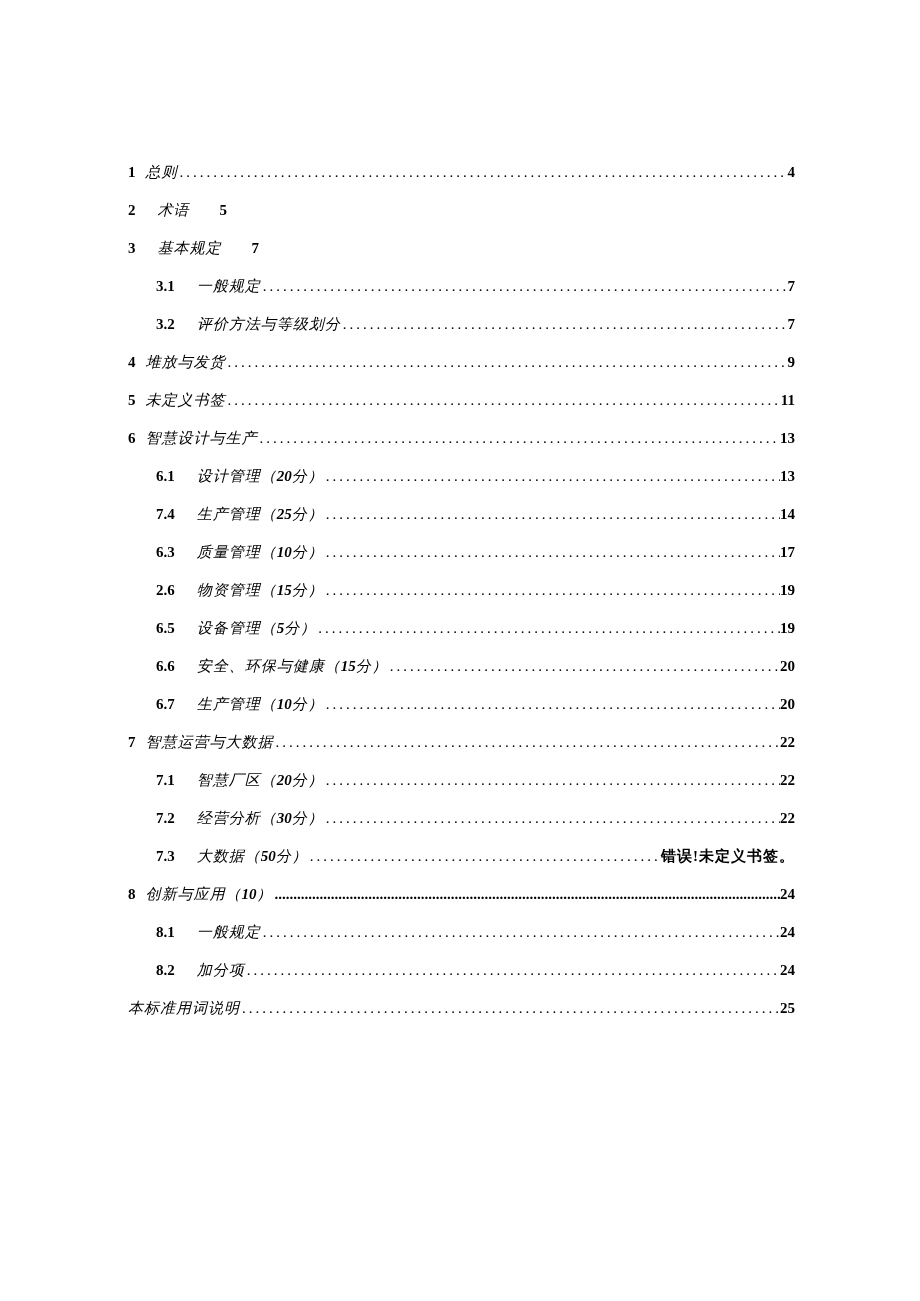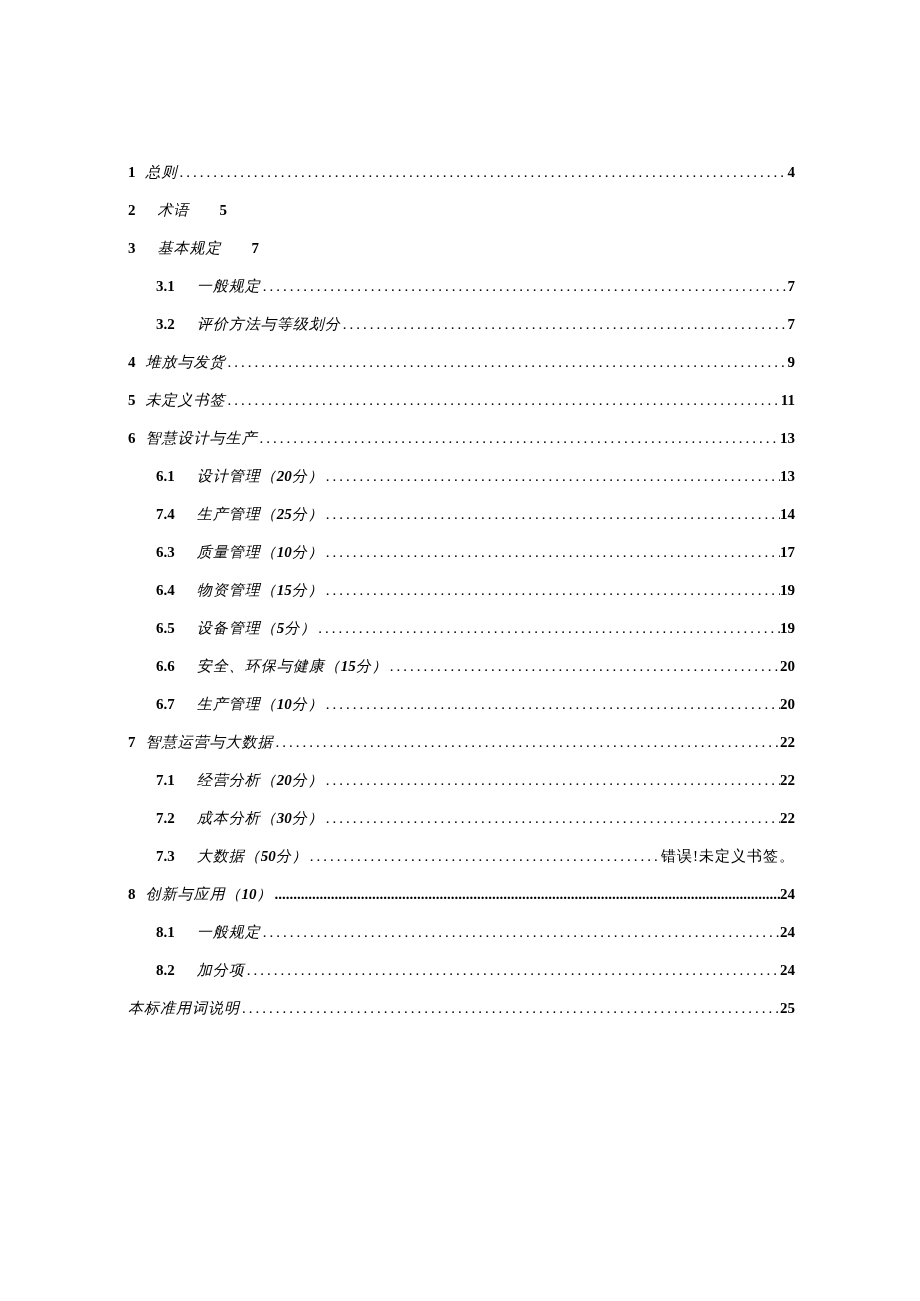--- a/index.html
+++ b/index.html
@@ -30,21 +30,21 @@
       flex: 1 1 auto;
       overflow: hidden;
       letter-spacing: 3px;
       color: #000;
       font-weight: normal;
       padding: 0 2px;
     }
     .pg { font-weight: bold; letter-spacing: 0; }
     .pg-plain { font-weight: bold; }
     .gap { display: inline-block; width: 30px; }
-    .err { font-weight: normal; letter-spacing: 1px; }
+    .err { font-weight: bold; letter-spacing: 1px; }
   </style>
 </head>
 <body>
 
 <div class="toc" id="toc-root">
     <div class="row lv1">
       <span class="num">1</span>
       <span class="label"><span>总则</span></span>
       <span class="leader">........................................................................................................................................................................................................</span>
       <span class="pg">4</span>
@@ -103,21 +103,21 @@
       <span class="leader">........................................................................................................................................................................................................</span>
       <span class="pg">14</span>
     </div>
     <div class="row lv2">
       <span class="num spaced">6.3</span>
       <span class="label"><span>质量管理（</span><span class="bold">10</span><span>分）</span></span>
       <span class="leader">........................................................................................................................................................................................................</span>
       <span class="pg">17</span>
     </div>
     <div class="row lv2">
-      <span class="num spaced">6.4</span>
+      <span class="num spaced">2.6</span>
       <span class="label"><span>物资管理（</span><span class="bold">15</span><span>分）</span></span>
       <span class="leader">........................................................................................................................................................................................................</span>
       <span class="pg">19</span>
     </div>
     <div class="row lv2">
       <span class="num spaced">6.5</span>
       <span class="label"><span>设备管理（</span><span class="bold">5</span><span>分）</span></span>
       <span class="leader">........................................................................................................................................................................................................</span>
       <span class="pg">19</span>
     </div>
@@ -134,27 +134,27 @@
       <span class="pg">20</span>
     </div>
     <div class="row lv1">
       <span class="num">7</span>
       <span class="label"><span>智慧运营与大数据</span></span>
       <span class="leader">........................................................................................................................................................................................................</span>
       <span class="pg">22</span>
     </div>
     <div class="row lv2">
       <span class="num spaced">7.1</span>
-      <span class="label"><span>经营分析（</span><span class="bold">20</span><span>分）</span></span>
+      <span class="label"><span>智慧厂区（</span><span class="bold">20</span><span>分）</span></span>
       <span class="leader">........................................................................................................................................................................................................</span>
       <span class="pg">22</span>
     </div>
     <div class="row lv2">
       <span class="num spaced">7.2</span>
-      <span class="label"><span>成本分析（</span><span class="bold">30</span><span>分）</span></span>
+      <span class="label"><span>经营分析（</span><span class="bold">30</span><span>分）</span></span>
       <span class="leader">........................................................................................................................................................................................................</span>
       <span class="pg">22</span>
     </div>
     <div class="row lv2">
       <span class="num spaced">7.3</span>
       <span class="label"><span>大数据（</span><span class="bold">50</span><span>分）</span></span>
       <span class="leader">........................................................................................................................................................................................................</span>
       <span class="err">错误!未定义书签。</span>
     </div>
     <div class="row lv1">

